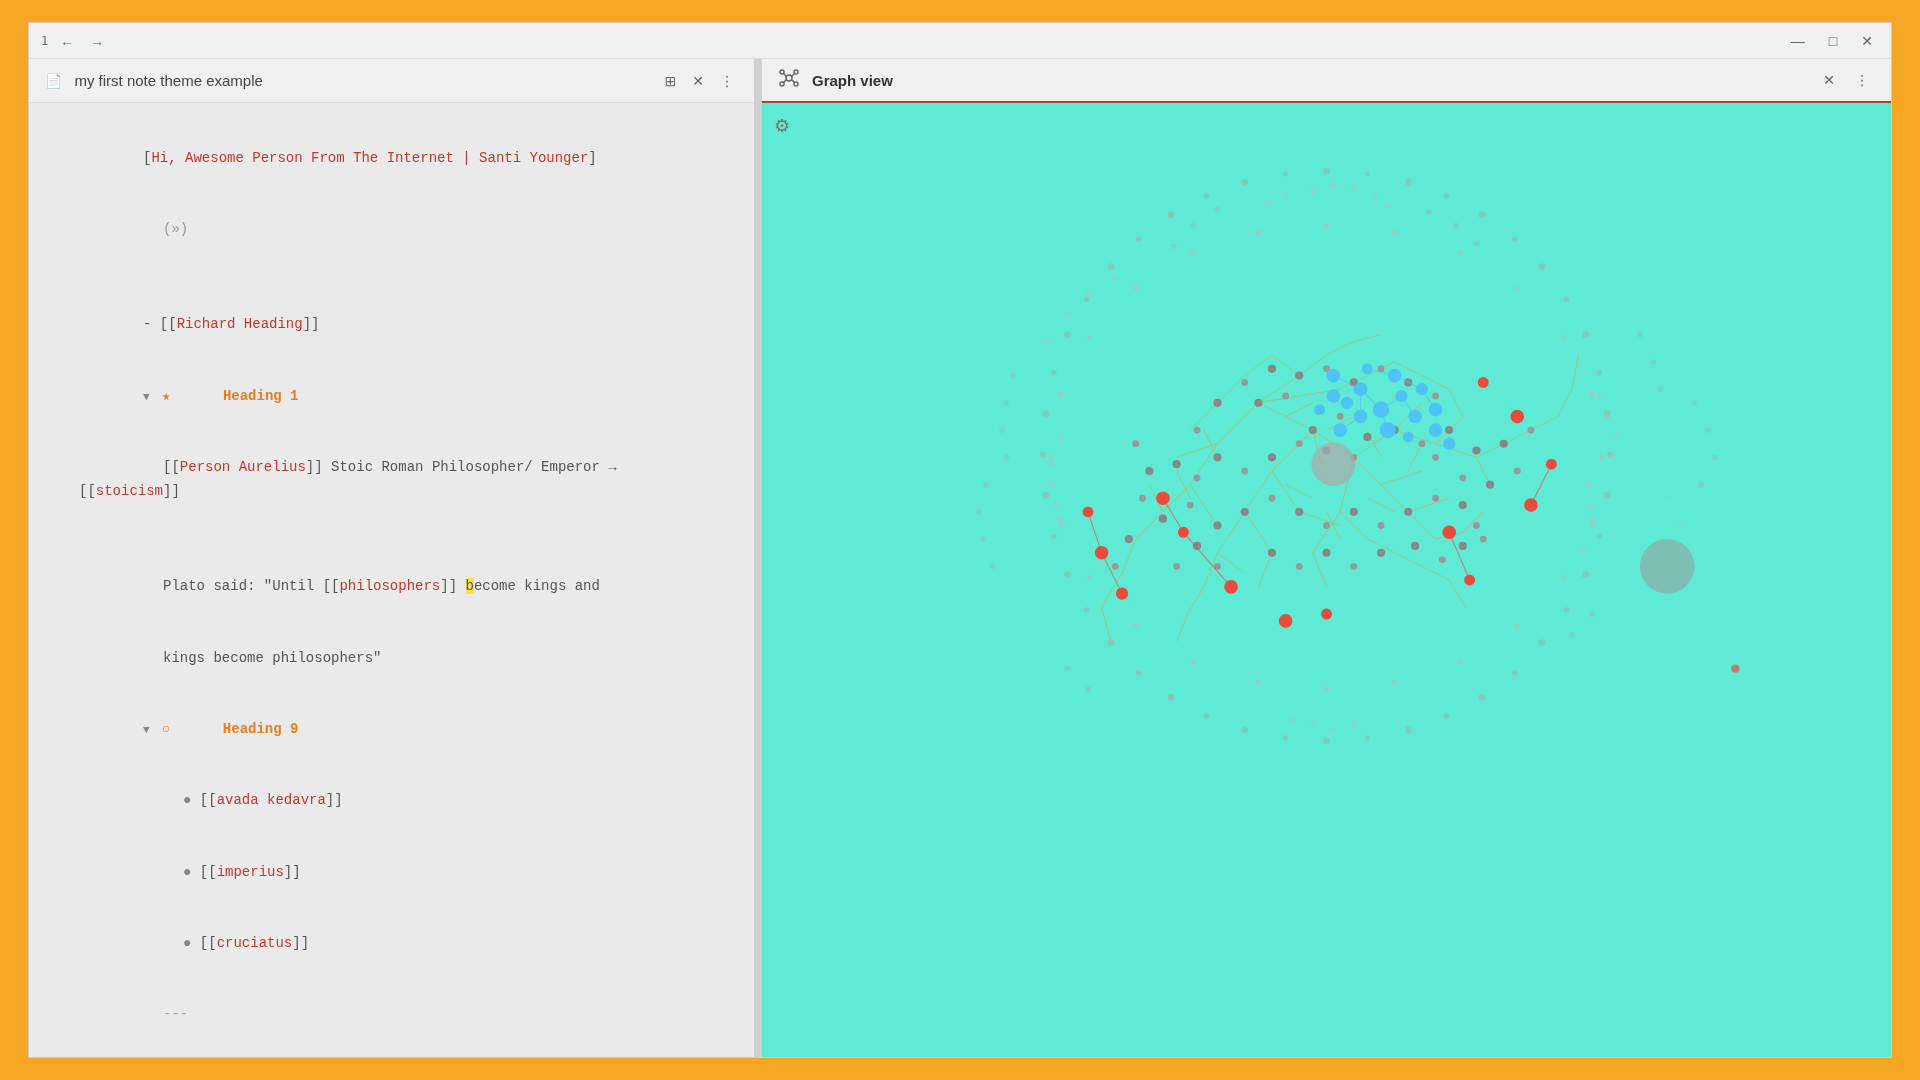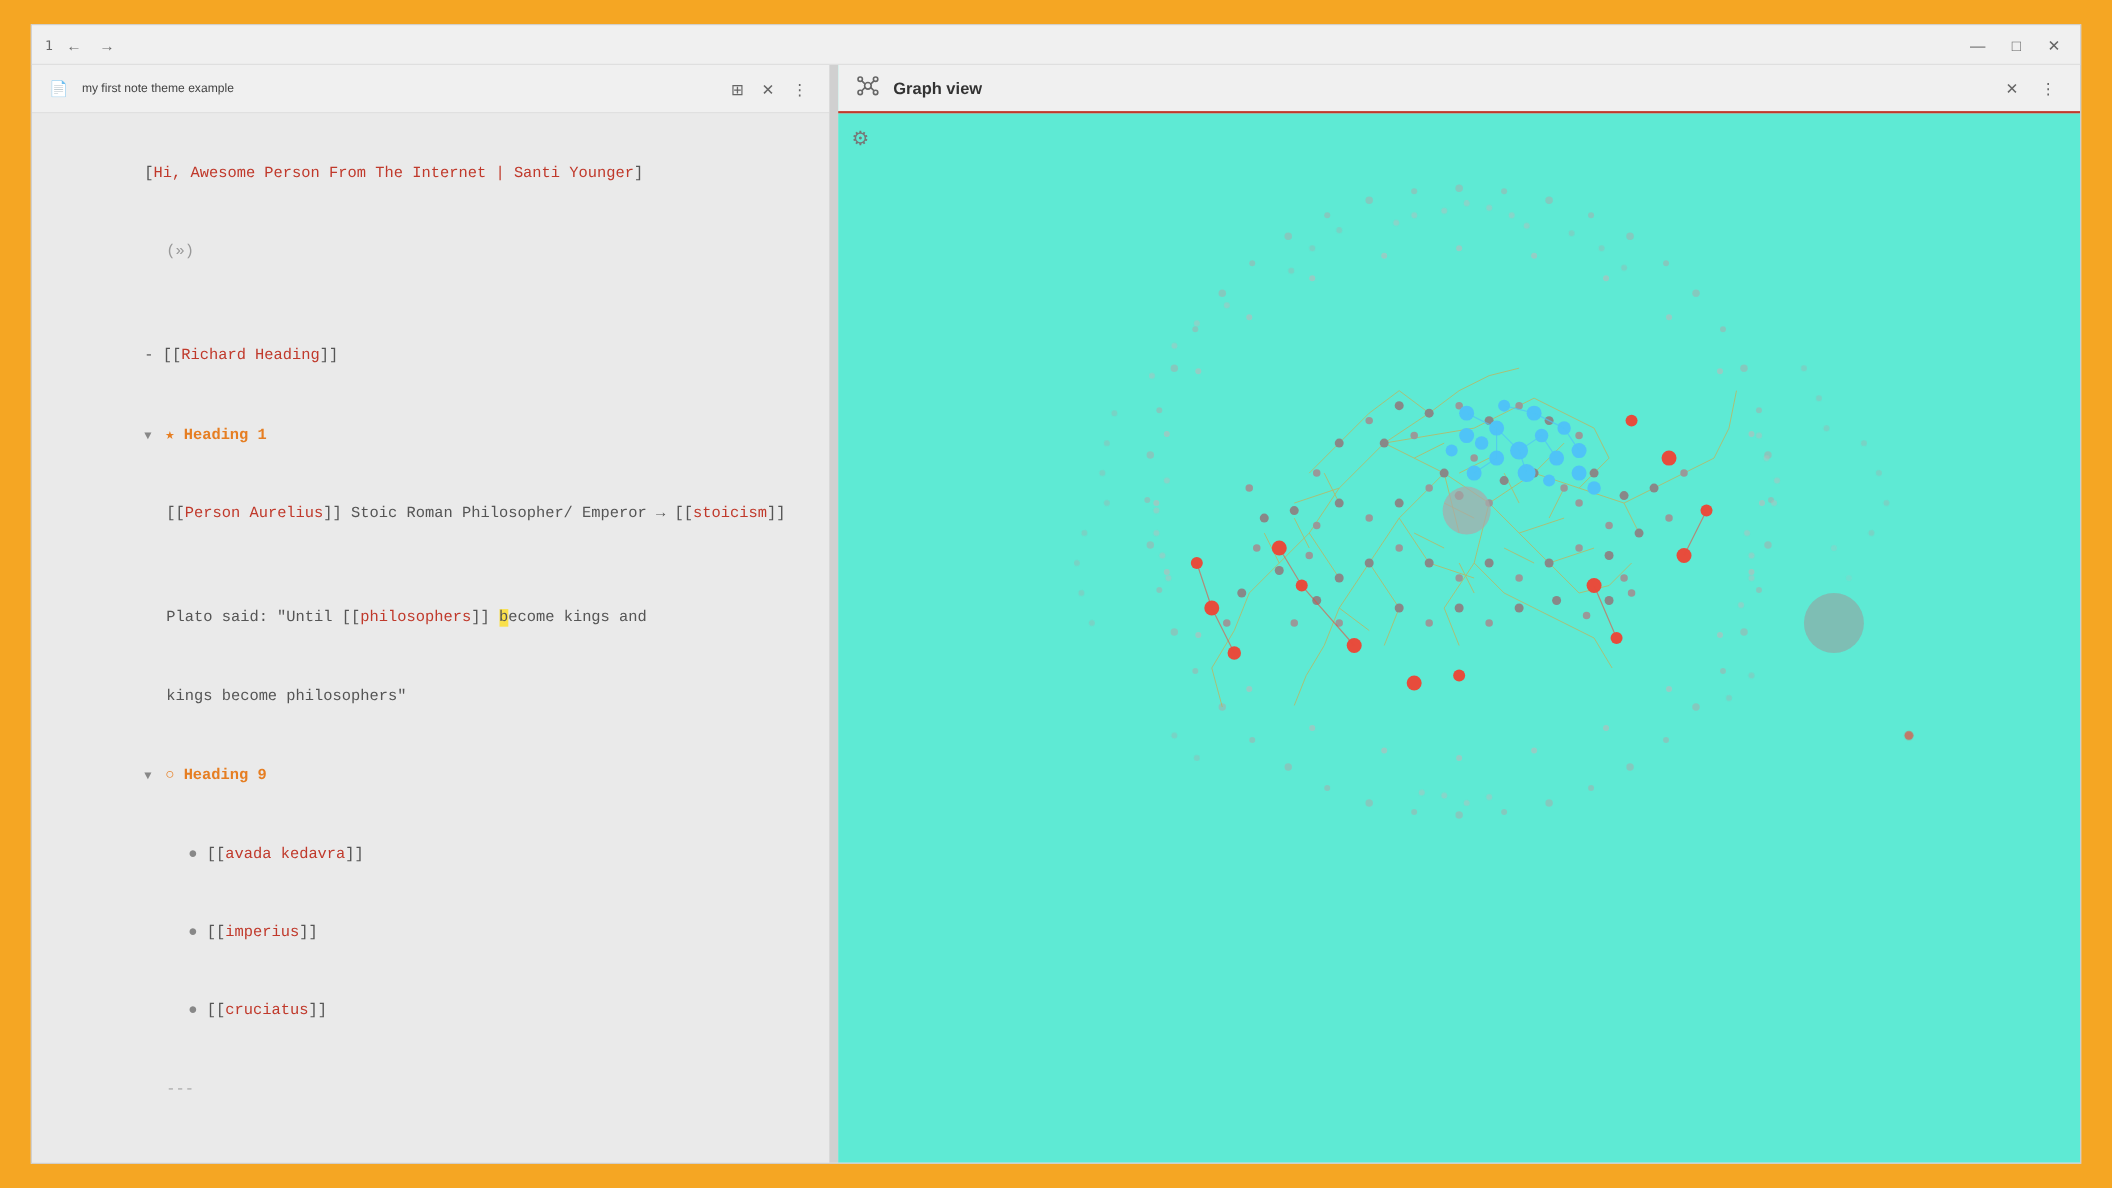--- a/index.html
+++ b/index.html
@@ -82,42 +82,42 @@
       display: flex;
       align-items: center;
       padding: 0 16px;
       gap: 12px;
     }
     .editor-icon {
       font-size: 14px;
       color: #888;
     }
     .editor-title {
-      font-size: 11px;
+      font-size: 15px;
       color: #444;
       flex: 1;
       font-family: sans-serif;
     }
     .editor-actions {
       display: flex;
       gap: 8px;
       align-items: center;
     }
     .editor-btn {
       background: none;
       border: none;
       cursor: pointer;
       font-size: 14px;
       color: #666;
       padding: 2px 4px;
     }
     .editor-content {
       flex: 1;
       overflow-y: auto;
-      padding: 20px 18px;
+      padding: 20px 30px;
       font-family: 'Courier New', monospace;
       font-size: 14px;
       line-height: 1.7;
       color: #555;
     }
     .editor-divider {
       width: 8px;
       background: #d0d0d0;
       cursor: col-resize;
       flex-shrink: 0;
@@ -169,21 +169,21 @@
       background: none;
       border: none;
       cursor: pointer;
       font-size: 18px;
       color: #777;
       z-index: 10;
     }
     
     .line { display: block; white-space: pre-wrap; }
     .link-text { color: #c0392b; }
-    .heading-orange { color: #e67e22; font-weight: bold; }
+    .heading-orange { color: #e67e22; font-weight: bold; margin-left: 44px; }
     .highlight-yellow { background: #f9e04b; color: #555; }
     .separator { color: #aaa; }
     .collapse-arrow { color: #888; font-size: 11px; margin-right: 4px; }
     .indent-1 { padding-left: 20px; }
     .indent-2 { padding-left: 40px; }
 
     
     .graph-svg {
       width: 100%;
       height: 100%;

